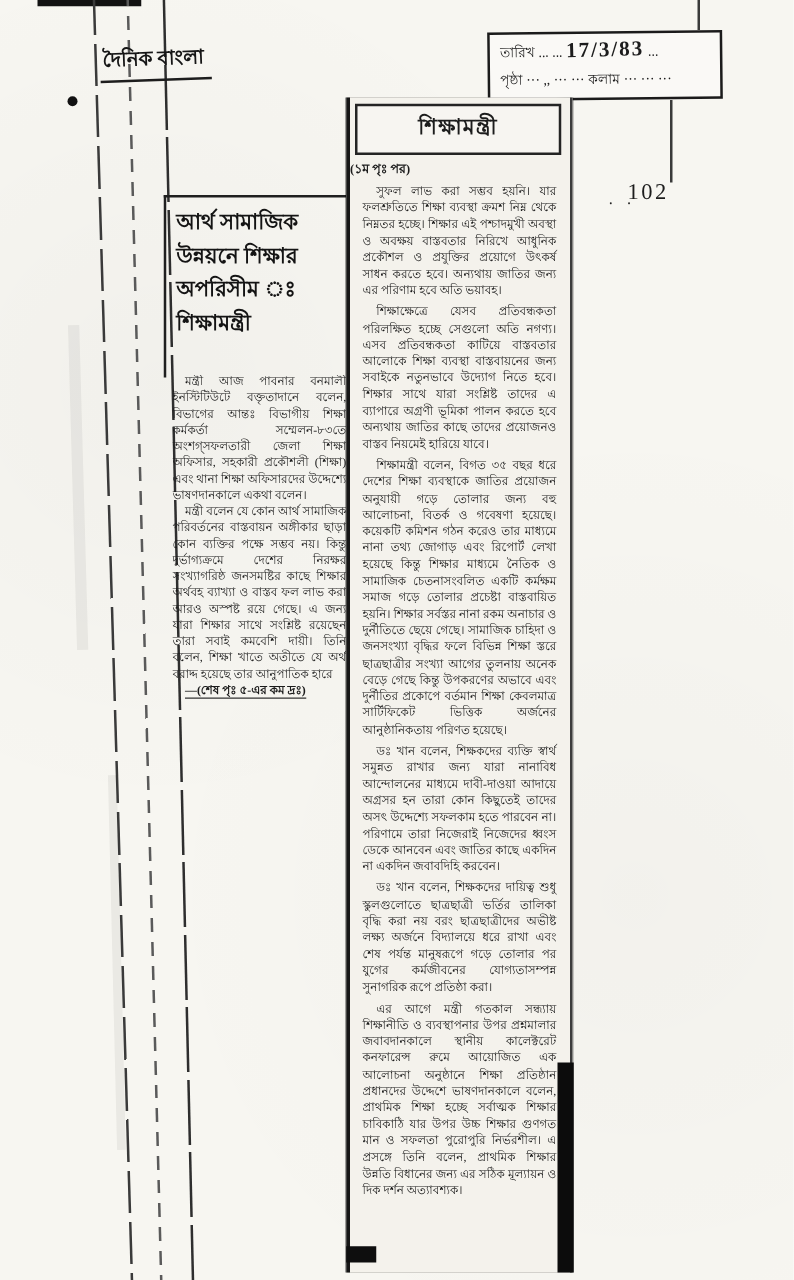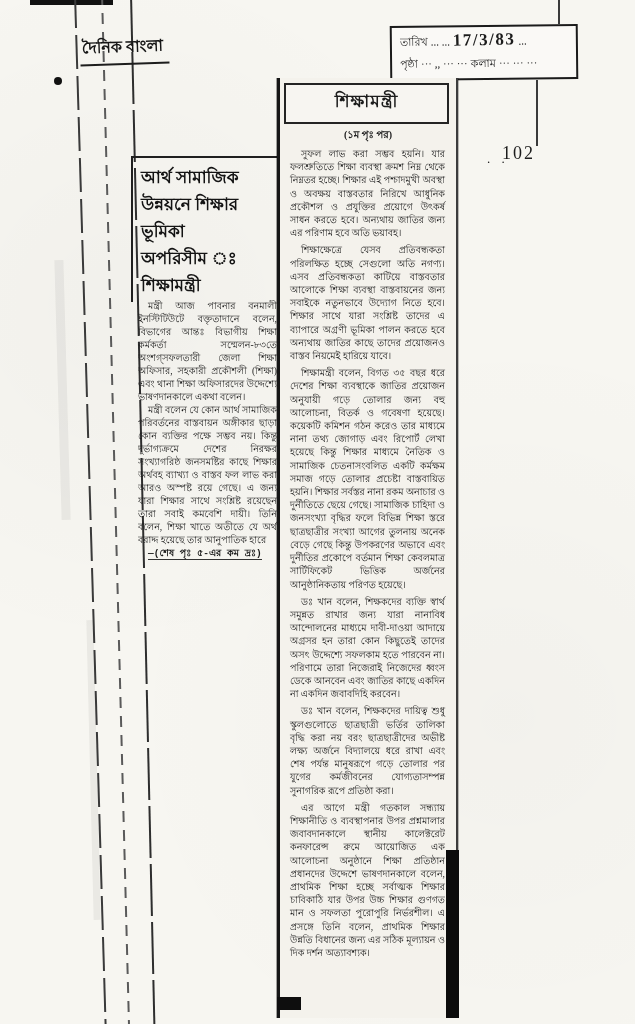--- a/index.html
+++ b/index.html
@@ -58,35 +58,35 @@
     border-top:2px solid #1f1f1f; border-left:2px solid #1f1f1f;
     box-sizing:border-box; padding:6px 0 0 8px; overflow:hidden;
   }
   .headline-line { font-size:17px; font-weight:bold; line-height:27px; white-space:nowrap; color:#141414; }
   .left-body {
     position:absolute; left:138px; top:300px; width:139px; height:366px; overflow:hidden;
     font-size:9.5px; line-height:13px; text-align:justify; color:#1b1b1b;
   }
   .left-body p { margin:0; text-indent:10px; }
   .continuation { margin-top:2px; font-weight:bold; text-indent:0; }
-  .continuation span { border-bottom:1px solid #333;font-family:Liberation Mono, monospace; }
+  .continuation span { border-bottom:1px solid #333; }
 
   
   .strip {
     position:absolute; left:277px; top:78px; width:181px; height:940px;
     background:#f4f2ec; box-sizing:border-box; overflow:hidden;
     border-left:3px solid #161616; border-right:2px solid #3c3c3c;
     box-shadow:-1px 0 0 rgba(0,0,0,0.35), 1px 0 0 rgba(0,0,0,0.25);
   }
   .title-box {
     margin:5px 7px 0 4px; border:2px solid #242424;
     text-align:center; padding:3px 0 6px; background:rgba(255,255,255,0.25);
   }
   .clip-title { font-size:17px; font-weight:bold; letter-spacing:1px; }
-  .clip-sub   { text-align:center; font-size:10px; font-weight:bold; margin:3px 0 2px; }
+  .clip-sub   { font-size:10px; font-weight:bold; margin:3px 0 2px; }
   .clip-body  { padding:0 7px 0 6px; font-size:9.5px; line-height:13.2px; text-align:justify; color:#191919; }
   .clip-body p { margin:4px; text-indent:11px; }
 
   .strip-bar  { position:absolute; left:446px; top:850px; width:13px; height:168px; background:#0c0c0c; }
   .strip-nub  { position:absolute; left:277px; top:997px; width:24px; height:13px; background:#0e0e0e; }
 </style>
 </head>
 <body>
 
 <div class="page">
@@ -117,21 +117,20 @@
       <span>··· ··· ···</span>
     </div>
   </div>
 
   <div class="pg-dots">. .</div>
   <div class="pg-num">102</div>
 
   <div class="headline-block">
     <div class="headline-line">আর্থ সামাজিক</div>
     <div class="headline-line">উন্নয়নে শিক্ষার</div>
-    <div class="headline-line">ভূমিকা</div>
     <div class="headline-line">অপরিসীম ঃ</div>
     <div class="headline-line">শিক্ষামন্ত্রী</div>
   </div>
 
   <div class="left-body">
     <p>মন্ত্রী আজ পাবনার বনমালী ইনস্টিটিউটে বক্তৃতাদানে বলেন, বিভাগের আন্তঃ বিভাগীয় শিক্ষা কর্মকর্তা সম্মেলন-৮৩তে অংশগ্সফলতারী জেলা শিক্ষা অফিসার, সহকারী প্রকৌশলী (শিক্ষা) এবং থানা শিক্ষা অফিসারদের উদ্দেশ্যে ভাষণদানকালে একথা বলেন।</p>
     <p>মন্ত্রী বলেন যে কোন আর্থ সামাজিক পরিবর্তনের বাস্তবায়ন অঙ্গীকার ছাড়া কোন ব্যক্তির পক্ষে সম্ভব নয়। কিন্তু দুর্ভাগ্যক্রমে দেশের নিরক্ষর সংখ্যাগরিষ্ঠ জনসমষ্টির কাছে শিক্ষার অর্থবহ ব্যাখ্যা ও বাস্তব ফল লাভ করা আরও অস্পষ্ট রয়ে গেছে। এ জন্য যারা শিক্ষার সাথে সংশ্লিষ্ট রয়েছেন তারা সবাই কমবেশি দায়ী। তিনি বলেন, শিক্ষা খাতে অতীতে যে অর্থ বরাদ্দ হয়েছে তার আনুপাতিক হারে</p>
     <p class="continuation"><span>—(শেষ পৃঃ ৫-এর কম দ্রঃ)</span></p>
   </div>
 

